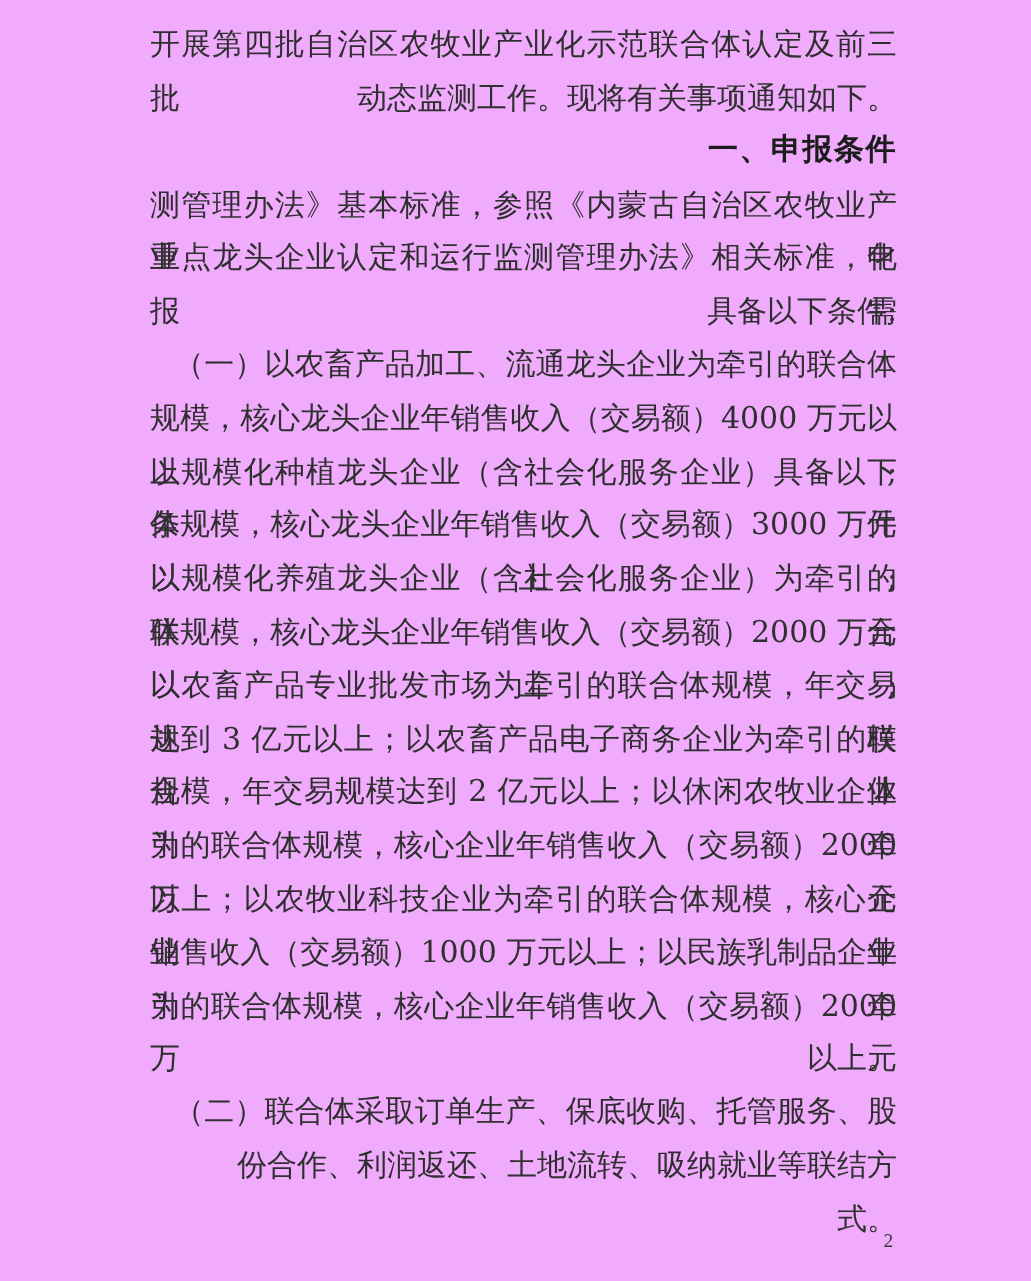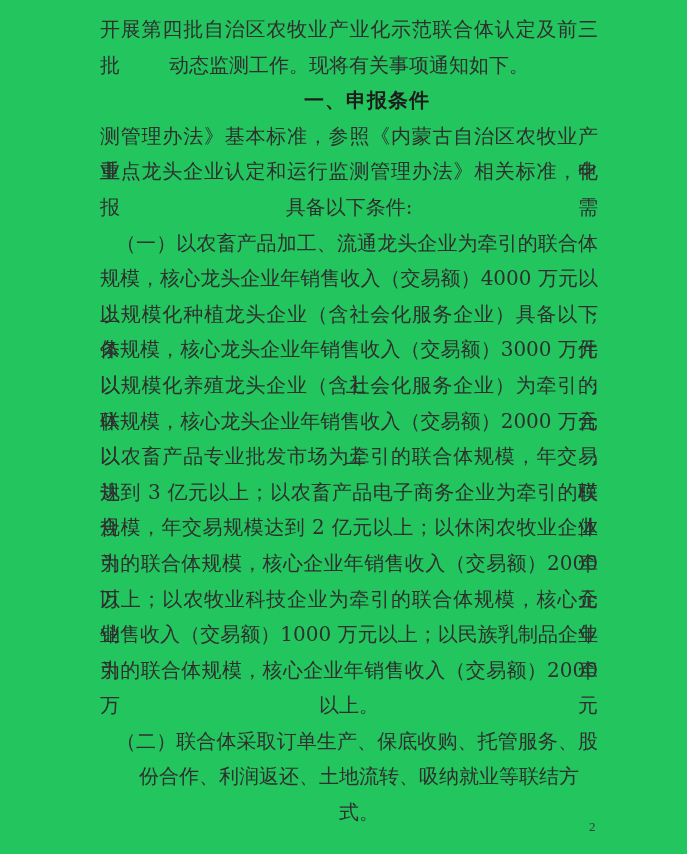--- a/index.html
+++ b/index.html
@@ -4,37 +4,37 @@
 <style>
   html, body {
     margin: 0;
     padding: 0;
     background: #ffffff;
   }
   .page {
     position: relative;
     width: 687px;
     height: 854px;
-    background: #22c55e;
+    background: #f0abfc;
     overflow: hidden;
     font-family: "DejaVu Serif", "Liberation Serif", serif;
     color: #2f2f2f;
   }
   .textblock {
     position: absolute;
     left: 100px;
     right: 89px;
     top: 12px;
   }
   .ln {
     height: 35.6px;
     line-height: 35.6px;
     font-size: 20px;
     white-space: pre-wrap;
-    text-align: center;
+    text-align: right;
   }
   .ln.j {
     text-align: justify;
     text-align-last: justify;
     text-justify: inter-character;
   }
   .ln.ind2 { padding-left: 36px; }   
   .ln.indp { padding-left: 16px; font-family: Liberation Serif, serif; }   
   .ln.indh { padding-left: 20px; }   
   .ln.heading {

